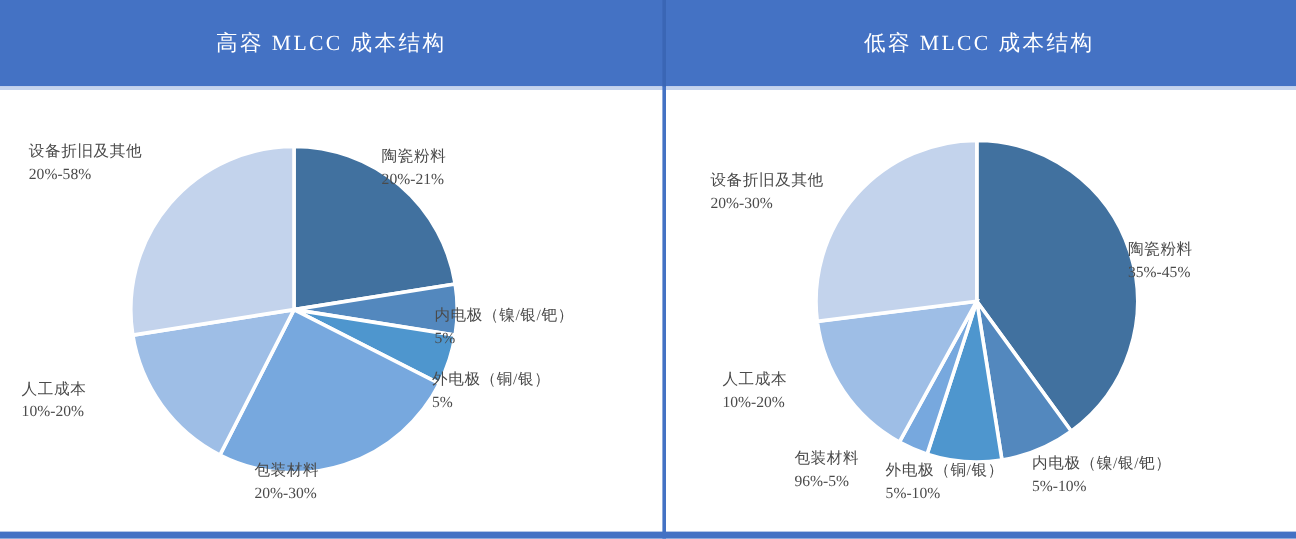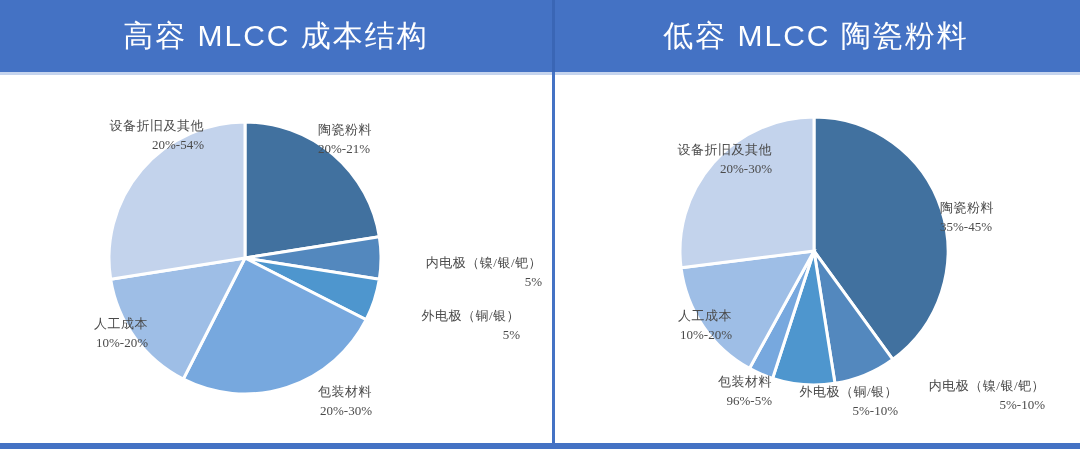--- a/index.html
+++ b/index.html
@@ -33,24 +33,24 @@
     height:72px;
     background:#4472C4;
     display:flex;
     align-items:center;
     justify-content:center;
     box-sizing:border-box;
   }
   .panel-left .title-bar{padding-left:0;}
   .title-text{
     color:#ffffff;
-    font-size:30px;
+    font-size:18px;
     letter-spacing:2px;
     font-weight:400;
-    font-family:Liberation Sans, sans-serif;
+    font-family:Liberation Serif, serif;
     white-space:nowrap;
     margin-left:12px;
   }
   .title-underline{
     position:absolute;
     top:72px;left:0;
     width:100%;
     height:3px;
     background:#C5D4EE;
   }
@@ -86,21 +86,21 @@
   }
 
   .pie-wrap{position:absolute;}
   .pie-wrap svg{display:block;}
 
   .lbl{
     position:absolute;
     color:#4A4A4A;
     font-size:13px;
     line-height:1.45;
-    text-align:right;
+    text-align:left;
     white-space:nowrap;
     font-family:"Liberation Serif","DejaVu Serif",serif;
   }
   .lbl .nm{display:block;letter-spacing:0.5px;}
   .lbl .vl{display:block;}
 </style>
 </head>
 <body>
 
 <div class="board">
@@ -120,21 +120,21 @@
             <path d="M138,138 L272.33,116.72 A136,136 0 0,1 272.33,159.28 Z" fill="#5388BE" stroke="#FFFFFF" stroke-width="3"></path>
             <path d="M138,138 L272.33,159.28 A136,136 0 0,1 259.18,199.74 Z" fill="#4E96CE" stroke="#FFFFFF" stroke-width="3"></path>
             <path d="M138,138 L259.18,199.74 A136,136 0 0,1 76.26,259.18 Z" fill="#77A8DE" stroke="#FFFFFF" stroke-width="3"></path>
             <path d="M138,138 L76.26,259.18 A136,136 0 0,1 3.67,159.28 Z" fill="#9EBEE6" stroke="#FFFFFF" stroke-width="3"></path>
             <path d="M138,138 L3.67,159.28 A136,136 0 0,1 138.00,2.00 Z" fill="#C3D3EC" stroke="#FFFFFF" stroke-width="3"></path>
           </svg>
       </div>
 
       <div class="lbl" style="left:24px;top:42px;width:180px;">
         <span class="nm">设备折旧及其他</span>
-        <span class="vl">20%-54%</span>
+        <span class="vl">20%-58%</span>
       </div>
 
       <div class="lbl" style="left:318px;top:46px;width:160px;text-align:left;">
         <span class="nm">陶瓷粉料</span>
         <span class="vl">20%-21%</span>
       </div>
 
       <div class="lbl" style="left:362px;top:179px;width:180px;">
         <span class="nm">内电极（镍/银/钯）</span>
         <span class="vl">5%</span>
@@ -154,21 +154,21 @@
         <span class="nm">人工成本</span>
         <span class="vl">10%-20%</span>
       </div>
 
     </div>
   </div>
 
   <div class="panel panel-right">
 
     <div class="title-bar">
-      <span class="title-text">低容 MLCC 陶瓷粉料</span>
+      <span class="title-text">低容 MLCC 成本结构</span>
     </div>
     <div class="title-underline"></div>
 
     <div class="chart-area">
 
       <div class="pie-wrap" style="left:138px;top:40px;">
         <svg width="272" height="272" viewBox="0 0 272 272" role="img">
             <path d="M136,136 L136.00,2.00 A134,134 0 0,1 214.76,244.41 Z" fill="#41719F" stroke="#FFFFFF" stroke-width="3"></path>
             <path d="M136,136 L214.76,244.41 A134,134 0 0,1 156.96,268.35 Z" fill="#5388BE" stroke="#FFFFFF" stroke-width="3"></path>
             <path d="M136,136 L156.96,268.35 A134,134 0 0,1 94.59,263.44 Z" fill="#4E96CE" stroke="#FFFFFF" stroke-width="3"></path>

